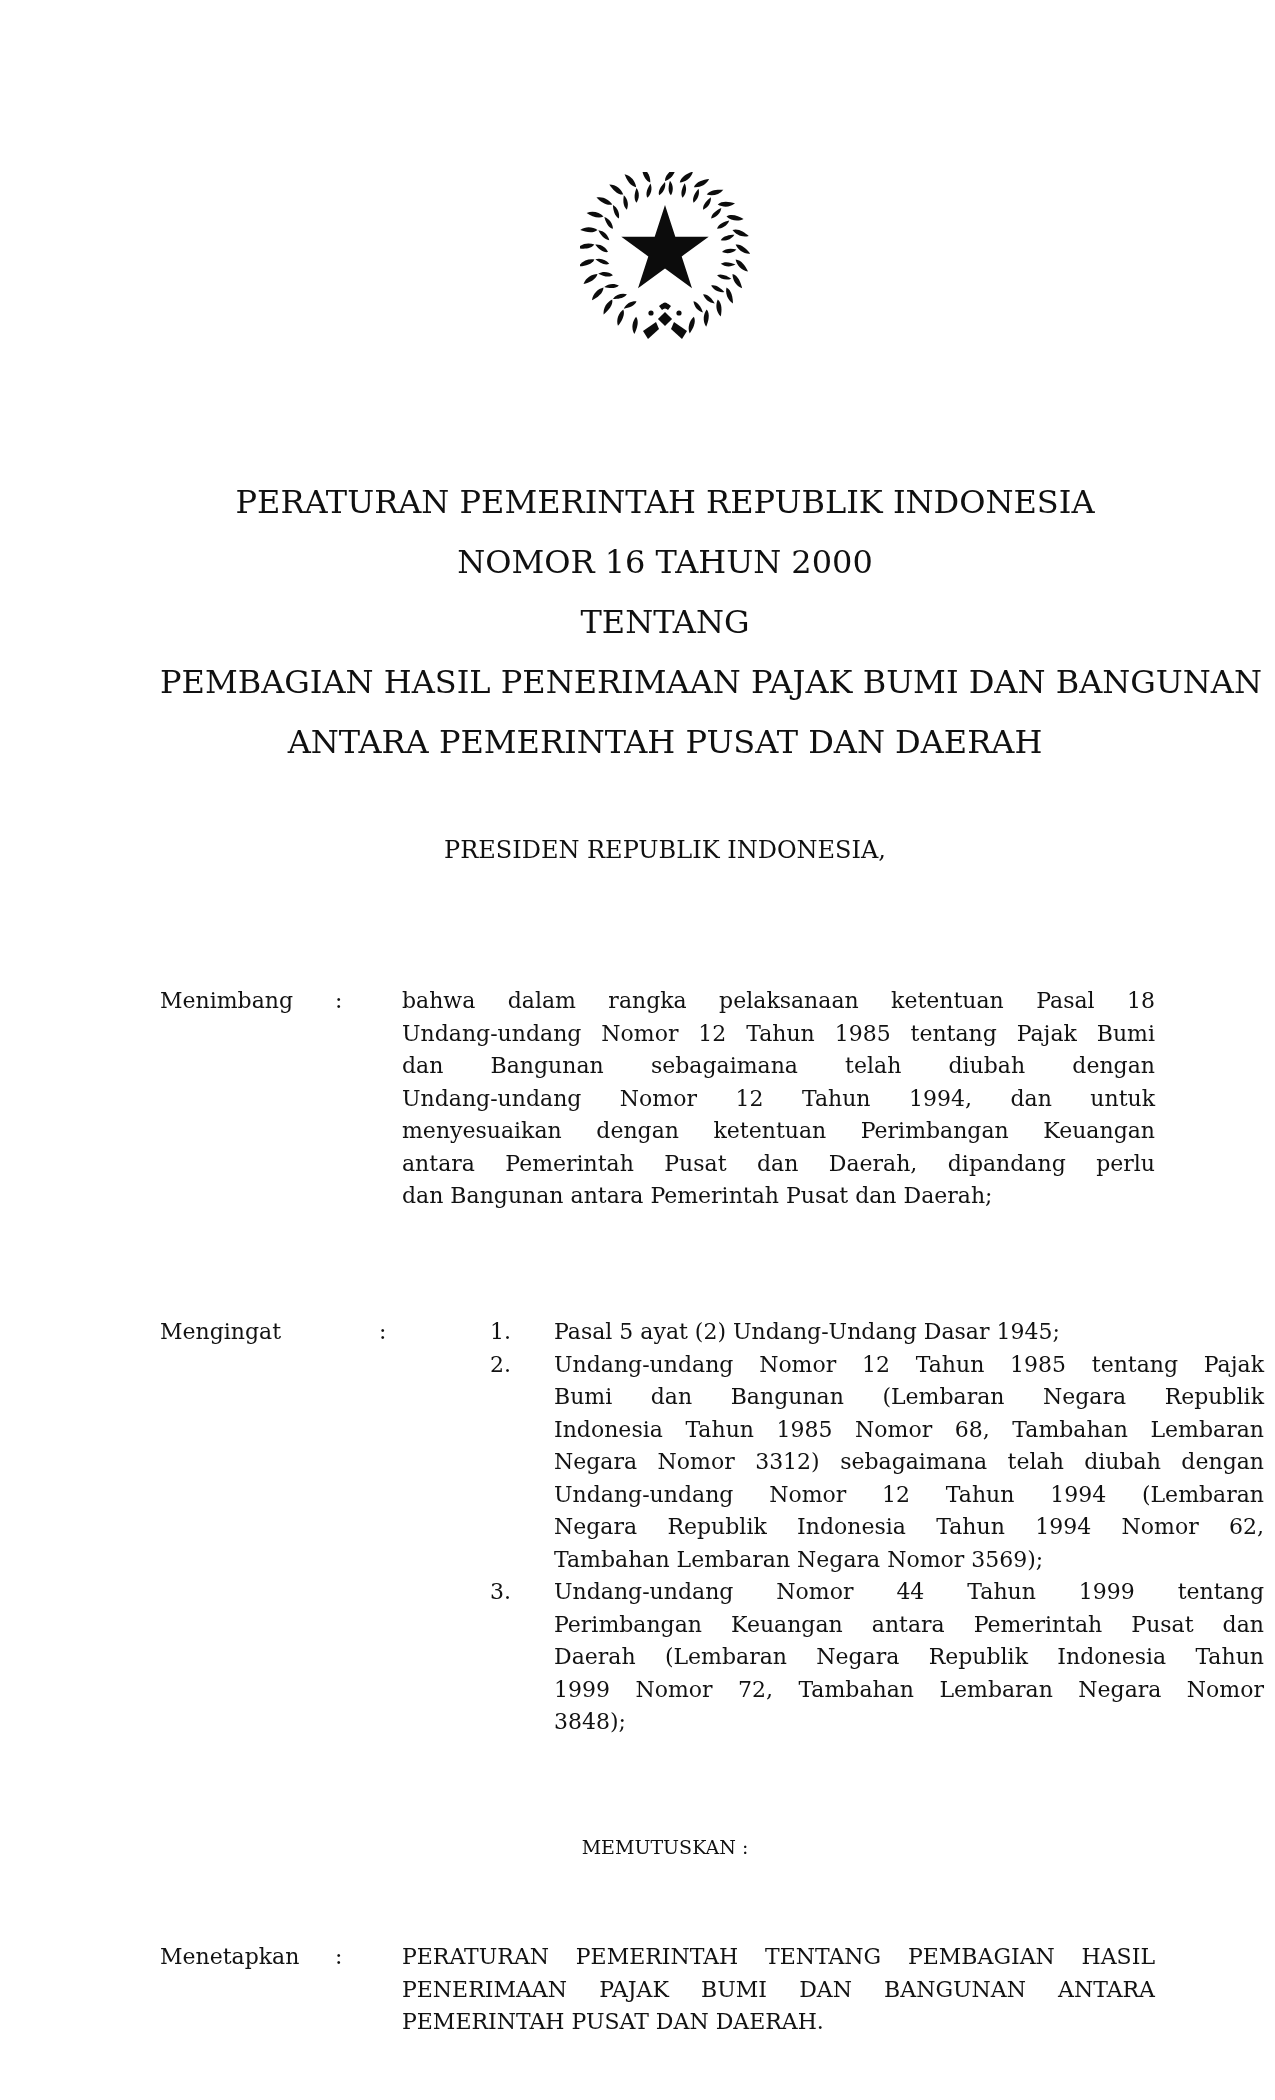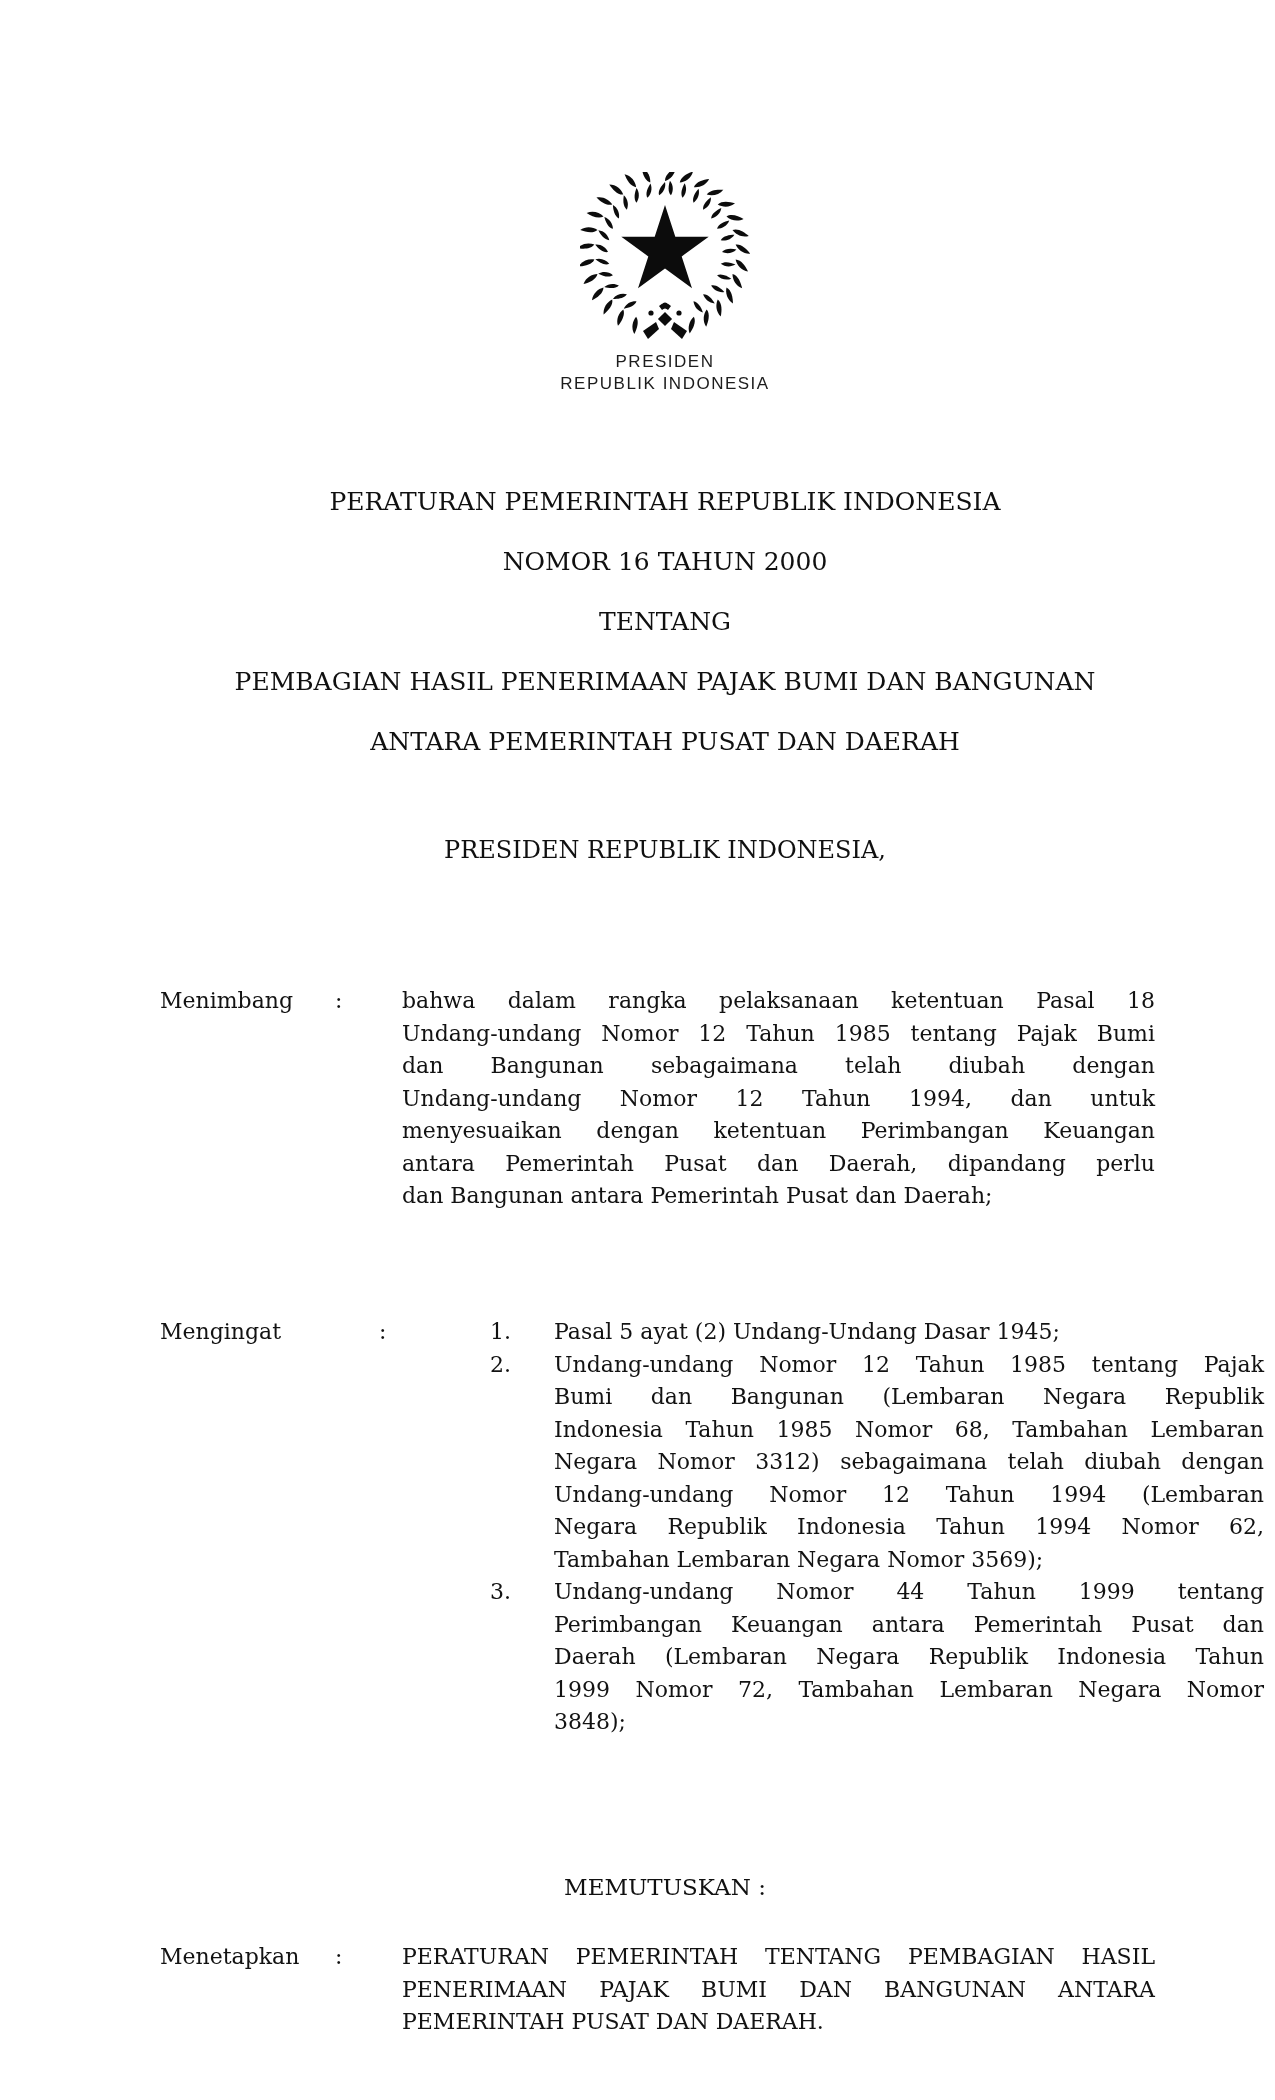--- a/index.html
+++ b/index.html
@@ -11,26 +11,26 @@
   .emblem { position:absolute; left:580px; top:172px; width:170px; height:170px; }
   
   .agency {
     position:absolute; left:160px; top:351px; width:1010px; text-align:center;
     font-family:"Liberation Sans", sans-serif; font-size:17px; line-height:22px;
     letter-spacing:1.5px; color:#1c1c1c; font-weight:400;
   }
   
   .center-line {
     position:absolute; left:160px; width:1010px; text-align:center;
-    font-size:25px; line-height:30px; white-space:nowrap; color:#101010;
+    font-size:32px; line-height:30px; white-space:nowrap; color:#101010;
   }
   .t1 { top:487px; } .t2 { top:547px; } .t3 { top:607px; }
   .t4 { top:667px; } .t5 { top:727px; }
   .salutation { top:835px; font-size:24px; }
-  .memutuskan { top:1832px; font-size:23px;margin-top:40px; }
+  .memutuskan { top:1832px; font-size:19px; }
   
   .row {
     position:absolute; left:160px; width:1010px; display:flex;
     font-size:22px; line-height:32.5px;
   }
   .row-menimbang { top:985px; }
   .row-mengingat { top:1316px;gap:44px; }
   .row-menetapkan { top:1941px; }
   .row .label { width:175px; flex:none; }
   .row .colon { width:67px; flex:none; }
@@ -112,24 +112,20 @@
       <rect x="80" y="142" width="10" height="10" transform="rotate(45 85 147)"></rect>
       <path d="M76 150 l-13 9 l5 8 l11 -10 z"></path>
       <path d="M94 150 l13 9 l-5 8 l-11 -10 z"></path>
       <circle cx="71" cy="141" r="2.6"></circle>
       <circle cx="99" cy="141" r="2.6"></circle>
       <circle cx="85" cy="133" r="2.4"></circle>
       <path d="M79 134 q6 -6 12 0 l-3 4 q-3 -3 -6 0 z"></path>
     </g>
   </svg>
 
-  <div class="agency">
-    <div>PRESIDEN</div>
-    <div>REPUBLIK INDONESIA</div>
-  </div>
 
   <div class="center-line t1">PERATURAN PEMERINTAH REPUBLIK INDONESIA</div>
   <div class="center-line t2">NOMOR 16 TAHUN 2000</div>
   <div class="center-line t3">TENTANG</div>
   <div class="center-line t4">PEMBAGIAN HASIL PENERIMAAN PAJAK BUMI DAN BANGUNAN</div>
   <div class="center-line t5">ANTARA PEMERINTAH PUSAT DAN DAERAH</div>
   <div class="center-line salutation">PRESIDEN REPUBLIK INDONESIA,</div>
 
   <div class="row row-menimbang">
     <div class="label">Menimbang</div>

